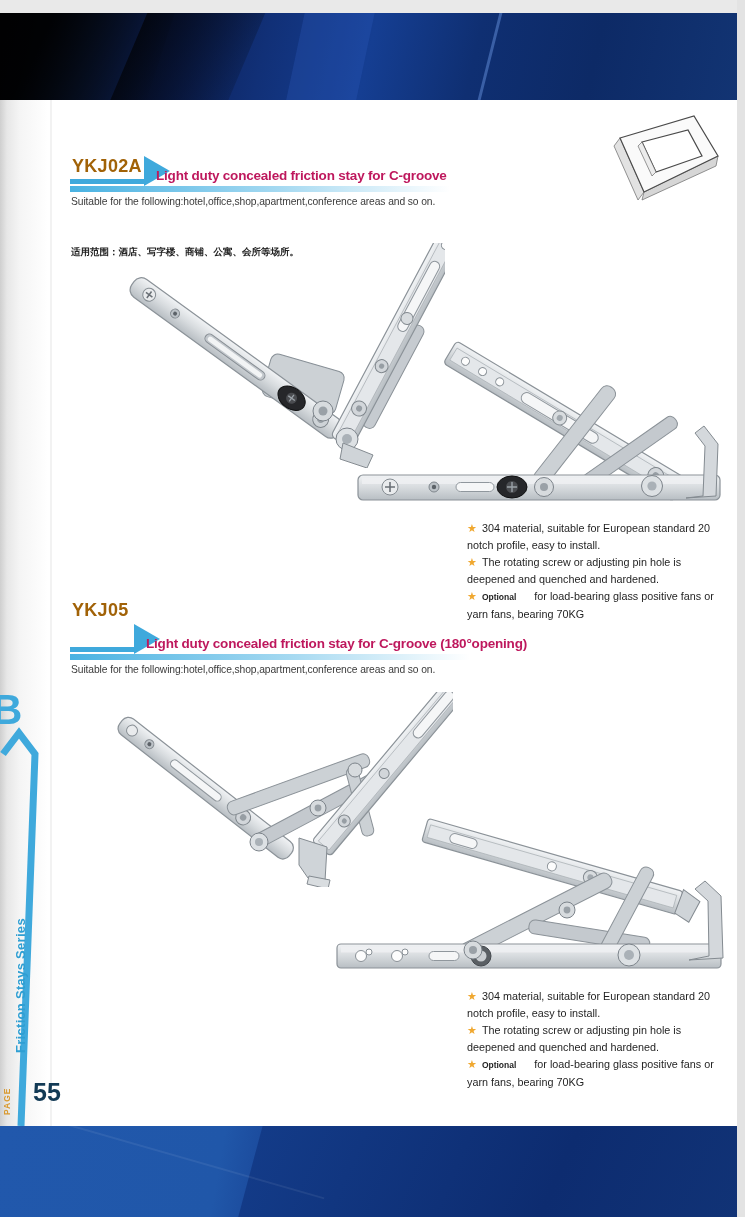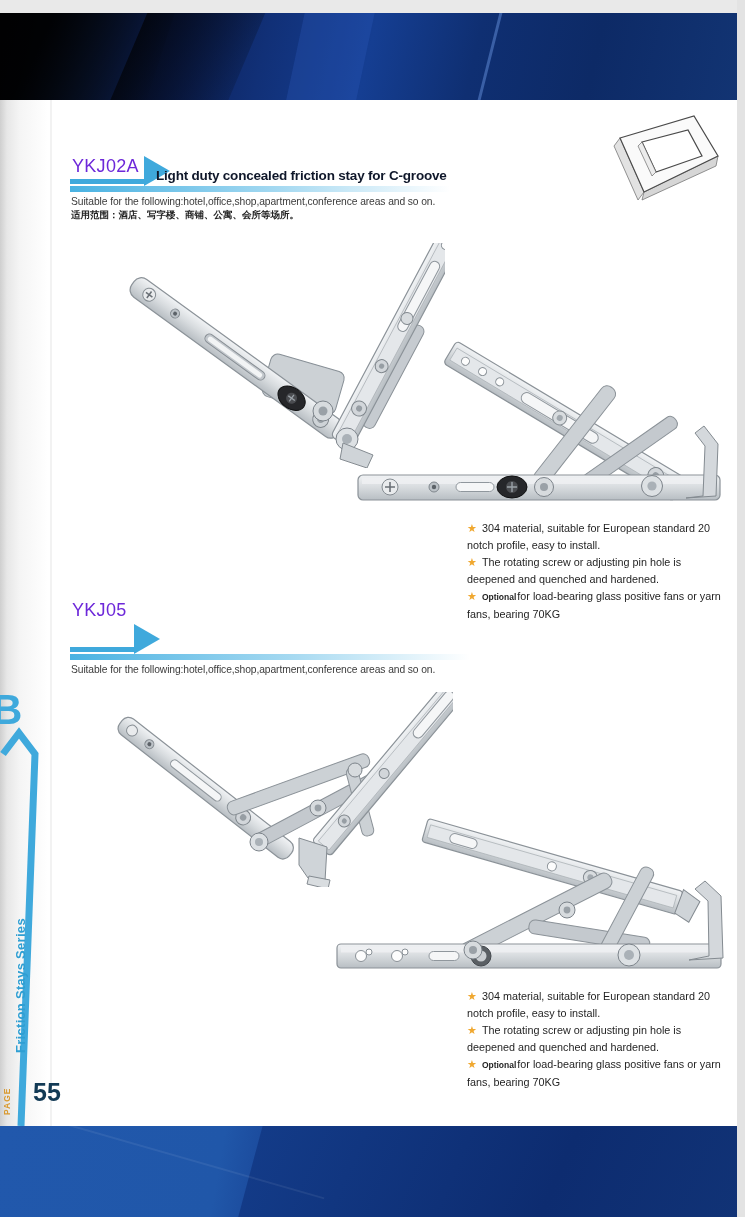--- a/index.html
+++ b/index.html
@@ -53,32 +53,32 @@
     font-size:13px; font-weight:bold; color:#2f9fd3; letter-spacing:.3px; white-space:nowrap;
   }
   #page-label {
     left:-10px; top:1091px; width:36px; height:12px;
     transform:rotate(-90deg); transform-origin:center;
     font-size:8.5px; font-weight:bold; color:#d9992f; letter-spacing:1px;
   }
   #page-number { left:33px; top:1078px; font-size:25px; font-weight:bold; color:#123a55; }
 
   
-  .sec-code { font-size:18px; font-weight:normal; color:#6d28d9; letter-spacing:.3px; }
+  .sec-code { font-size:18px; font-weight:bold; color:#a16207; letter-spacing:.3px; }
   .sec-underbar { height:5px; background:#3fa9dc; }
   .sec-gradbar { height:6px;
     background:linear-gradient(to right,#49b2e2 0%,#a5d9f1 55%,rgba(255,255,255,0) 100%); }
-  .sec-title { font-size:13.5px; font-weight:600; color:#0f172a; letter-spacing:-.2px; }
+  .sec-title { font-size:13.5px; font-weight:600; color:#be185d; letter-spacing:-.2px; }
   .sec-suitable { font-size:10.3px; color:#3b3b3b; letter-spacing:-.1px; }
-  .sec-suitable-cn { font-size:9.5px; font-weight:bold; color:#222; }
+  .sec-suitable-cn { font-size:9.5px; font-weight:bold; color:#222;margin-top:37px; }
 
   
   .features { width:264px; font-size:10.8px; line-height:17px; color:#1f1f1f; }
   .feature .star { color:#f0a830; font-size:11px; margin-right:5px; }
-  .feature .prefix { font-size:8.5px; font-weight:bold; margin-right:1px; }
+  .feature .prefix { font-size:8.5px; font-weight:bold; margin-right:18px; }
   .feature .prefix:empty { display:none; margin:0; }
 
   svg { display:block; }
 </style>
 </head>
 <body>
 
 <div id="app">
 
   <div class="abs" id="top-strip"></div>
@@ -210,20 +210,21 @@
     <div class="feature">
       <span class="star">★</span><span class="prefix">Optional</span><span>for load-bearing glass positive fans or yarn fans, bearing 70KG</span>
     </div>
   </div>
 
   <div class="abs sec-code" style="left:72px;top:600px">YKJ05</div>
   <div class="abs sec-underbar" style="left:70px;top:647px;width:64px"></div>
   <svg class="abs" style="left:134px;top:623px" width="28" height="32" viewBox="0 0 28 32">
     <polygon points="0,1 26,16 0,31" fill="#3fa9dc"></polygon>
   </svg>
+  <div class="abs sec-title" style="left:146px;top:636px">Light duty concealed friction stay for C-groove (180°opening)</div>
   <div class="abs sec-gradbar" style="left:70px;top:654px;width:400px"></div>
   <div class="abs sec-suitable" style="left:71px;top:664px">Suitable for the following:hotel,office,shop,apartment,conference areas and so on.</div>
 
   <svg class="abs" style="left:93px;top:692px" width="360" height="195" viewBox="0 0 360 195">
     <defs>
       <linearGradient id="m3" x1="0" y1="0" x2="0" y2="1">
         <stop offset="0" stop-color="#f1f3f5"></stop>
           <stop offset=".5" stop-color="#d7dbde"></stop>
           <stop offset="1" stop-color="#b8bec3"></stop>
       </linearGradient>

